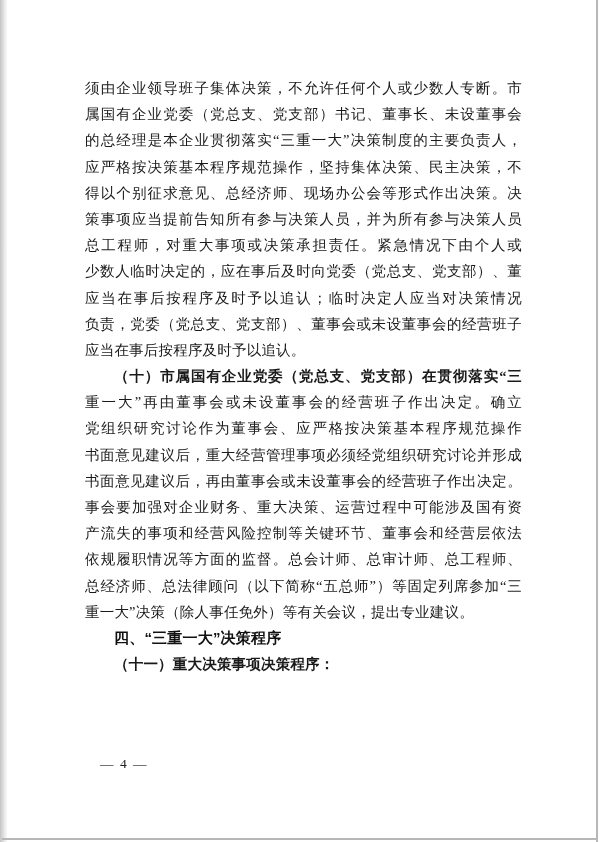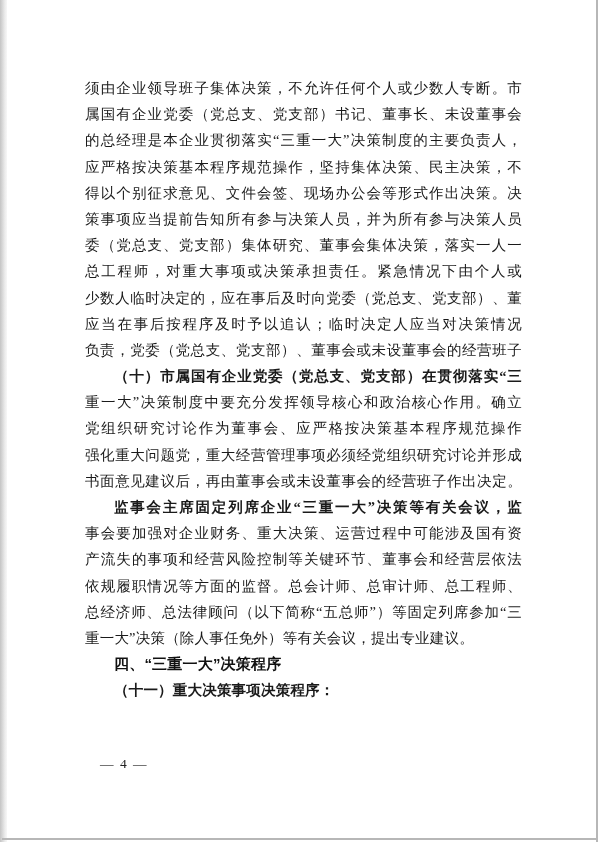--- a/index.html
+++ b/index.html
@@ -68,33 +68,32 @@
 <div id="screen">
   <div class="edge-left"></div>
   <div class="edge-right"></div>
   <div class="edge-bottom"></div>
 
   <div class="textblock">
     <div class="ln j">须由企业领导班子集体决策，不允许任何个人或少数人专断。市</div>
     <div class="ln j">属国有企业党委（党总支、党支部）书记、董事长、未设董事会</div>
     <div class="ln j">的总经理是本企业贯彻落实“三重一大”决策制度的主要负责人，</div>
     <div class="ln j">应严格按决策基本程序规范操作，坚持集体决策、民主决策，不</div>
-    <div class="ln j">得以个别征求意见、文件会签、现场办公会等形式作出决策。决</div>
+    <div class="ln j">得以个别征求意见、总经济师、现场办公会等形式作出决策。决</div>
     <div class="ln j">策事项应当提前告知所有参与决策人员，并为所有参与决策人员</div>
-    <div class="ln j">委（党总支、党支部）集体研究、董事会集体决策，落实一人一</div>
     <div class="ln j">总工程师，对重大事项或决策承担责任。紧急情况下由个人或</div>
     <div class="ln j">少数人临时决定的，应在事后及时向党委（党总支、党支部）、董</div>
     <div class="ln j">应当在事后按程序及时予以追认；临时决定人应当对决策情况</div>
     <div class="ln j">负责，党委（党总支、党支部）、董事会或未设董事会的经营班子</div>
+    <div class="ln">应当在事后按程序及时予以追认。</div>
     <div class="ln j ind">（十）市属国有企业党委（党总支、党支部）在贯彻落实“三</div>
-    <div class="ln j">重一大”决策制度中要充分发挥领导核心和政治核心作用。确立</div>
+    <div class="ln j">重一大”再由董事会或未设董事会的经营班子作出决定。确立</div>
     <div class="ln j">党组织研究讨论作为董事会、应严格按决策基本程序规范操作</div>
-    <div class="ln j">强化重大问题党，重大经营管理事项必须经党组织研究讨论并形成</div>
+    <div class="ln j">书面意见建议后，重大经营管理事项必须经党组织研究讨论并形成</div>
     <div class="ln j">书面意见建议后，再由董事会或未设董事会的经营班子作出决定。</div>
-    <div class="ln j ind">监事会主席固定列席企业“三重一大”决策等有关会议，监</div>
     <div class="ln j">事会要加强对企业财务、重大决策、运营过程中可能涉及国有资</div>
     <div class="ln j">产流失的事项和经营风险控制等关键环节、董事会和经营层依法</div>
     <div class="ln j">依规履职情况等方面的监督。总会计师、总审计师、总工程师、</div>
     <div class="ln j">总经济师、总法律顾问（以下简称“五总师”）等固定列席参加“三</div>
     <div class="ln">重一大”决策（除人事任免外）等有关会议，提出专业建议。</div>
     <div class="ln head ind">四、“三重一大”决策程序</div>
     <div class="ln ind">（十一）重大决策事项决策程序：</div>
   </div>
 
   <div class="pagenum">— 4 —</div>

